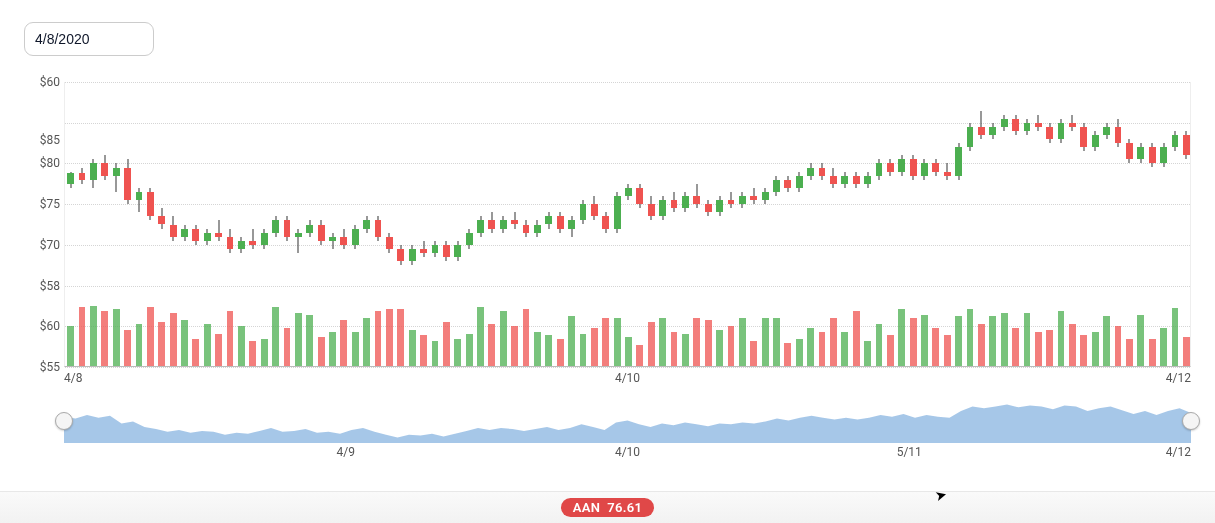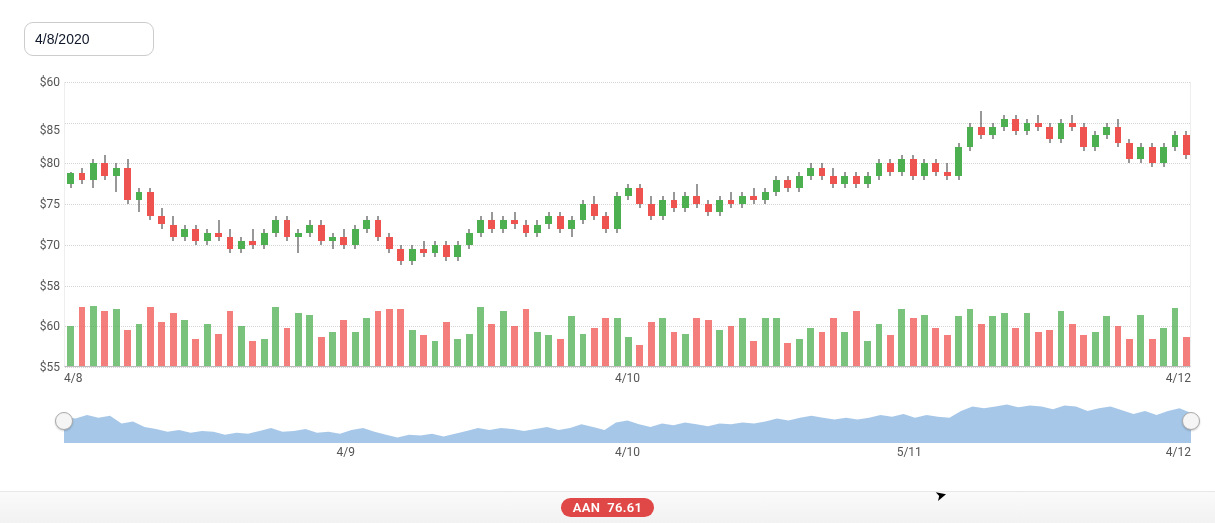--- a/index.html
+++ b/index.html
@@ -203,21 +203,21 @@
 </div>
 
 <div class="chart-wrap">
   <div class="y-axis" id="y-axis">
       <div class="y-tick" style="top: 285px;">$55</div>
       <div class="y-tick" style="top: 244.286px;">$60</div>
       <div class="y-tick" style="top: 203.571px;">$58</div>
       <div class="y-tick" style="top: 162.857px;">$70</div>
       <div class="y-tick" style="top: 122.143px;">$75</div>
       <div class="y-tick" style="top: 81.4286px;">$80</div>
-      <div class="y-tick" style="top: 48px;">$85</div>
+      <div class="y-tick" style="top: 58px;">$85</div>
       <div class="y-tick" style="top: 0px;">$60</div>
     </div>
   <div class="plot" id="plot">
       <div class="grid-line" style="top: 285px;"></div>
       <div class="grid-line" style="top: 244.286px;"></div>
       <div class="grid-line" style="top: 203.571px;"></div>
       <div class="grid-line" style="top: 162.857px;"></div>
       <div class="grid-line" style="top: 122.143px;"></div>
       <div class="grid-line" style="top: 81.4286px;"></div>
       <div class="grid-line" style="top: 40.7143px;"></div>

